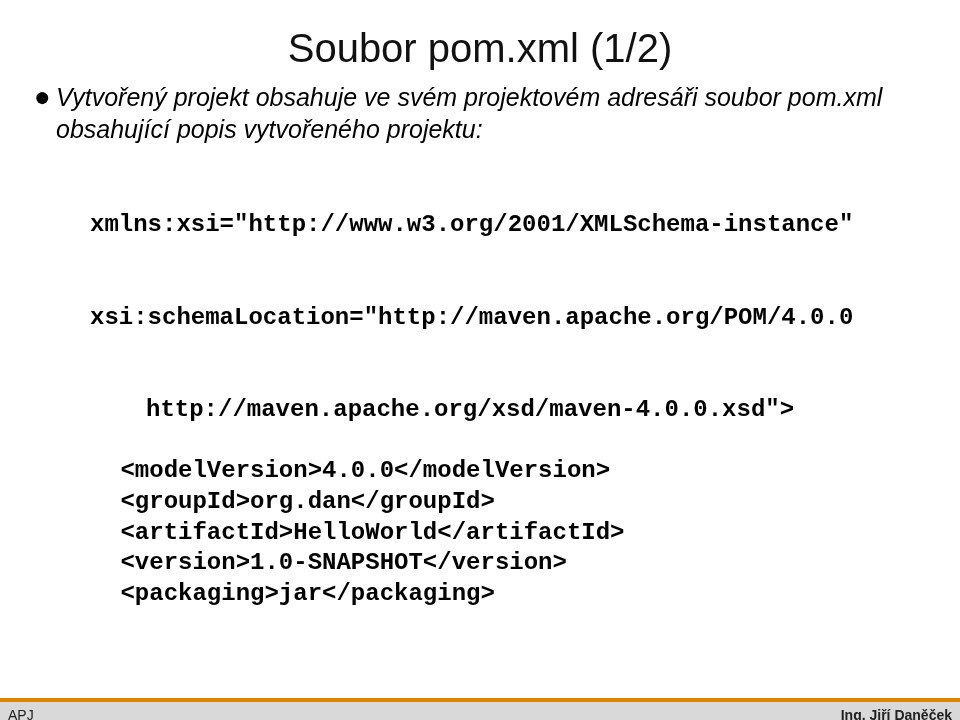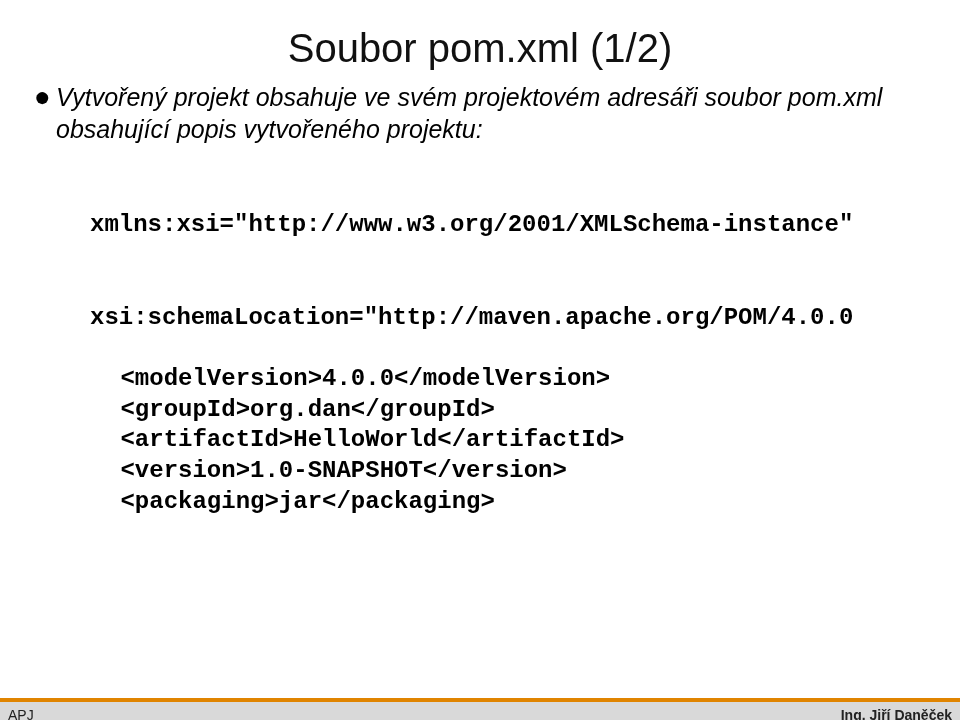--- a/index.html
+++ b/index.html
@@ -99,20 +99,21 @@
   <div class="body">
 
     <div class="bullet">
       <div class="dot">●</div>
       <div class="text">Vytvořený projekt obsahuje ve svém projektovém adresáři soubor pom.xml obsahující popis vytvořeného projektu:</div>
     </div>
 
     <div class="code">
       <span class="indent1">xmlns:xsi="http://www.w3.org/2001/XMLSchema-instance"</span>
       <span class="indent1">xsi:schemaLocation="http://maven.apache.org/POM/4.0.0</span>
+      <span class="indent2">http://maven.apache.org/xsd/maven-4.0.0.xsd"&gt;</span>
       <span>&lt;modelVersion&gt;4.0.0&lt;/modelVersion&gt;</span>
       <span>&lt;groupId&gt;org.dan&lt;/groupId&gt;</span>
       <span>&lt;artifactId&gt;HelloWorld&lt;/artifactId&gt;</span>
       <span>&lt;version&gt;1.0-SNAPSHOT&lt;/version&gt;</span>
       <span>&lt;packaging&gt;jar&lt;/packaging&gt;</span>
       <span class="blank"></span>
       
       
     </div>
 

